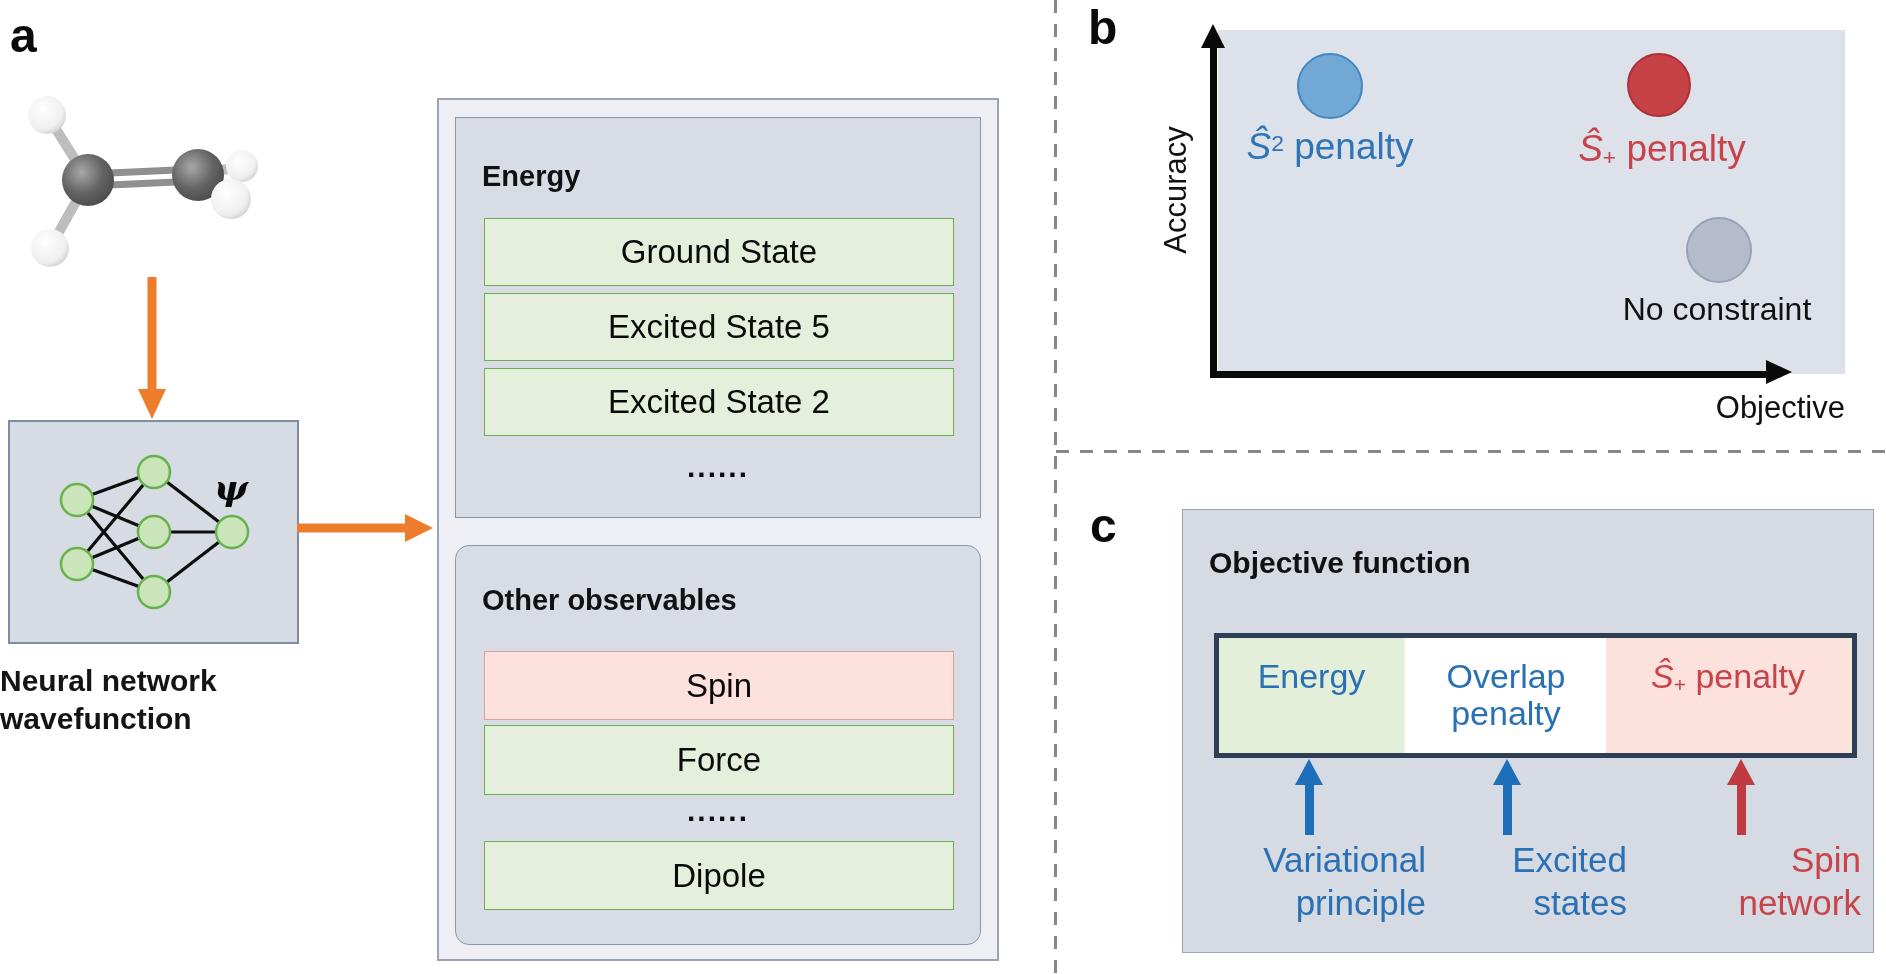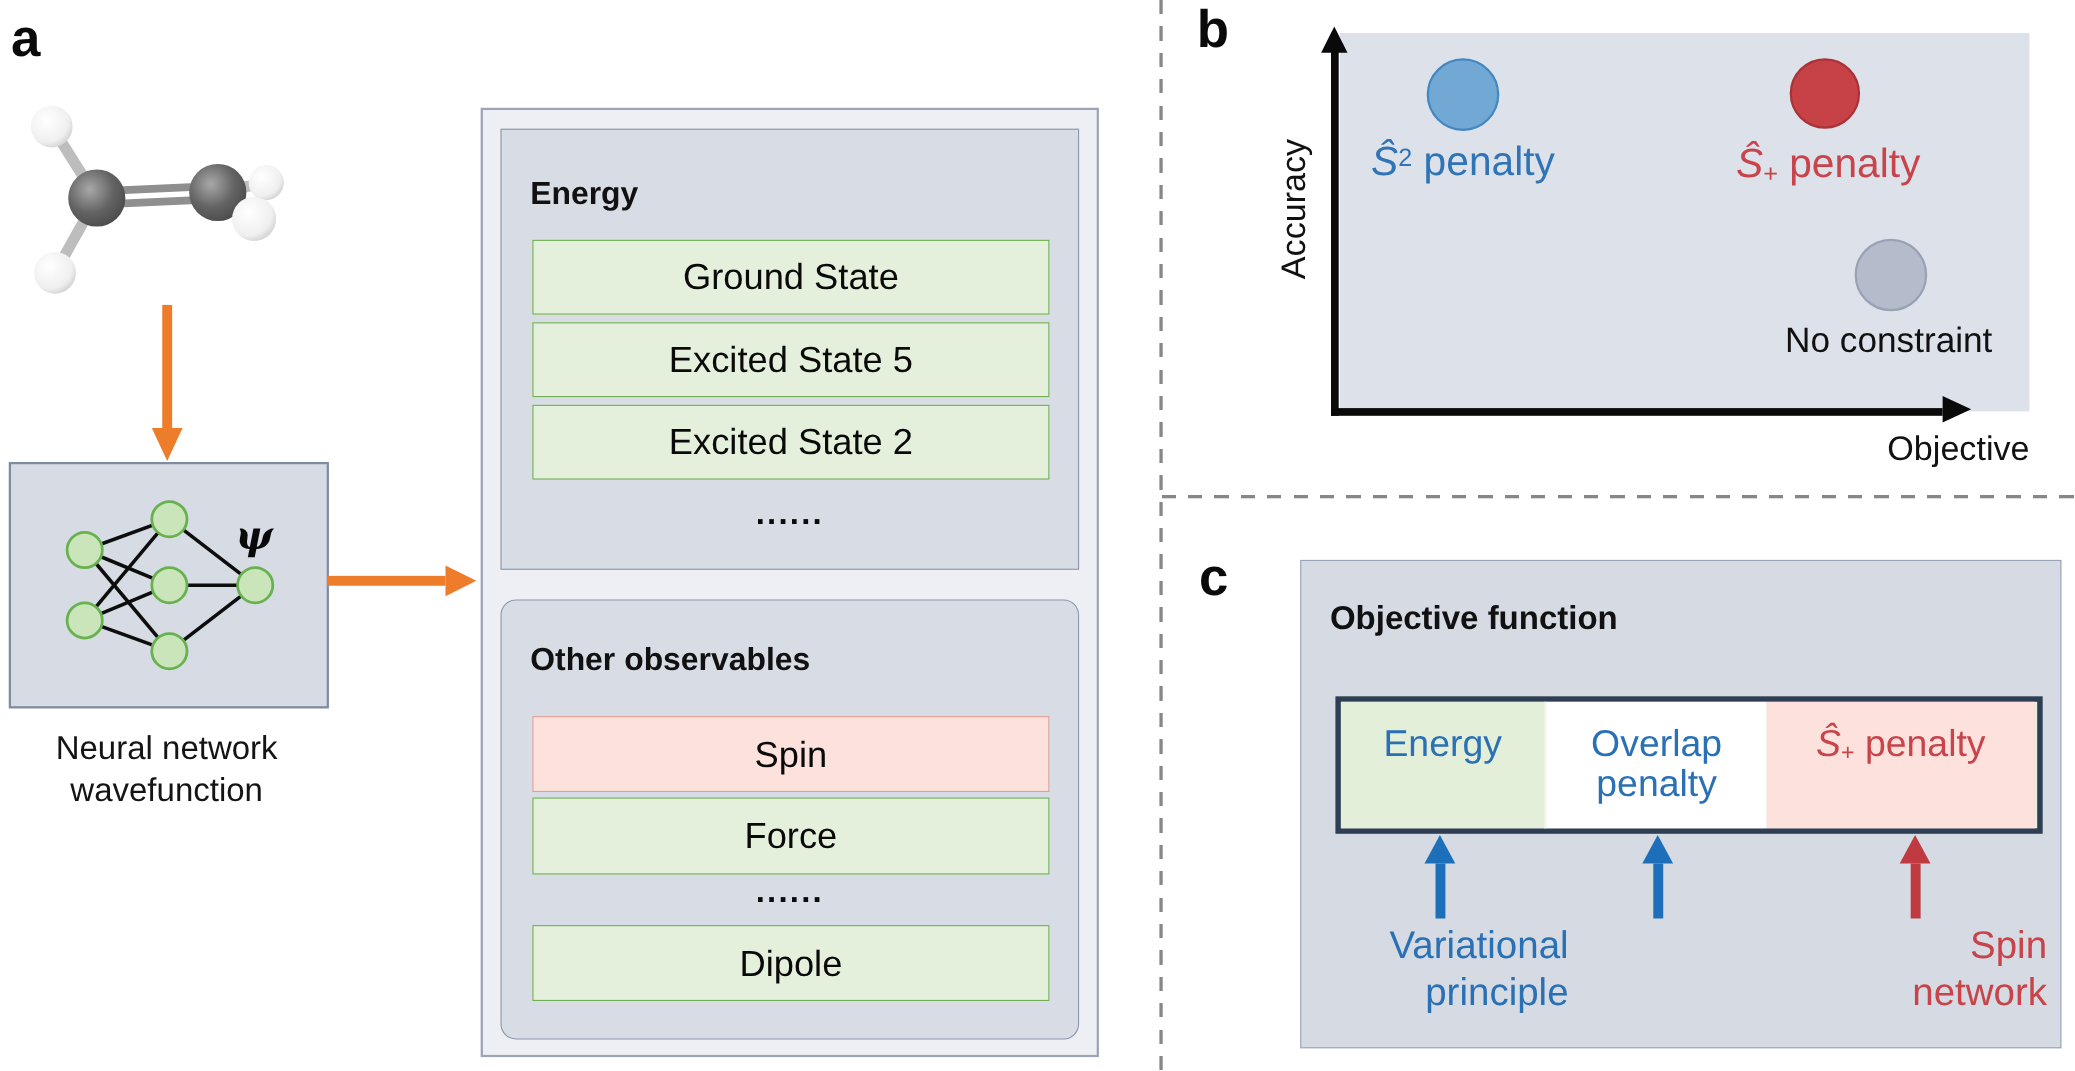--- a/index.html
+++ b/index.html
@@ -13,21 +13,21 @@
   
   .div-v{left:1054px;top:0;width:2.5px;height:974px;
     background:repeating-linear-gradient(to bottom,#878787 0 13px,transparent 13px 24px);}
   .div-h{left:1056px;top:450px;height:2.5px;width:830px;
     background:repeating-linear-gradient(to right,#878787 0 13px,transparent 13px 24px);}
 
   
   .nn-box{left:8px;top:420px;width:287px;height:220px;background:#d6dbe4;border:2px solid #7e8ba1;}
   .psi{position:absolute;left:204px;top:44px;font-family:"DejaVu Serif",serif;
        font-style:italic;font-weight:bold;font-size:36px;color:#0a0a0a;}
-  .nn-caption{left:0;top:662px;width:303px;text-align:center;font-weight:normal;
+  .nn-caption{left:0;top:662px;width:303px;font-weight:bold;
        font-size:30px;line-height:38px;color:#141414;}
 
   .outputs-outer{left:437px;top:98px;width:558px;height:859px;background:#edeff4;border:2px solid #9aa4b6;}
   .sub-box{position:absolute;left:16px;width:524px;background:#d8dce5;border:1.5px solid #8b96aa;}
   .sub-box.energy{top:17px;height:399px;}
   .sub-box.other{top:445px;height:398px;border-radius:14px;}
   .sub-heading{position:absolute;left:26px;font-size:29px;font-weight:bold;color:#111;}
   .row{position:absolute;left:28px;width:468px;display:flex;align-items:center;justify-content:center;
        font-size:33px;color:#0a0a0a;}
   .row.green{background:#e4f0db;border:1.5px solid #6fae53;}
@@ -221,19 +221,23 @@
     </div>
     <div class="up-arrow red" style="left:544px;">
       <div class="head"></div>
         <div class="shaft"></div>
     </div>
 
     <div class="c-arrow-label blue" style="left:3px;">
       <div>Variational</div>
       <div>principle</div>
     </div>
+    <div class="c-arrow-label blue" style="left:204px;">
+      <div>Excited</div>
+      <div>states</div>
+    </div>
     <div class="c-arrow-label red" style="left:438px;">
       <div>Spin</div>
       <div>network</div>
     </div>
   </div>
 
 </div>
 
 </body></html>

